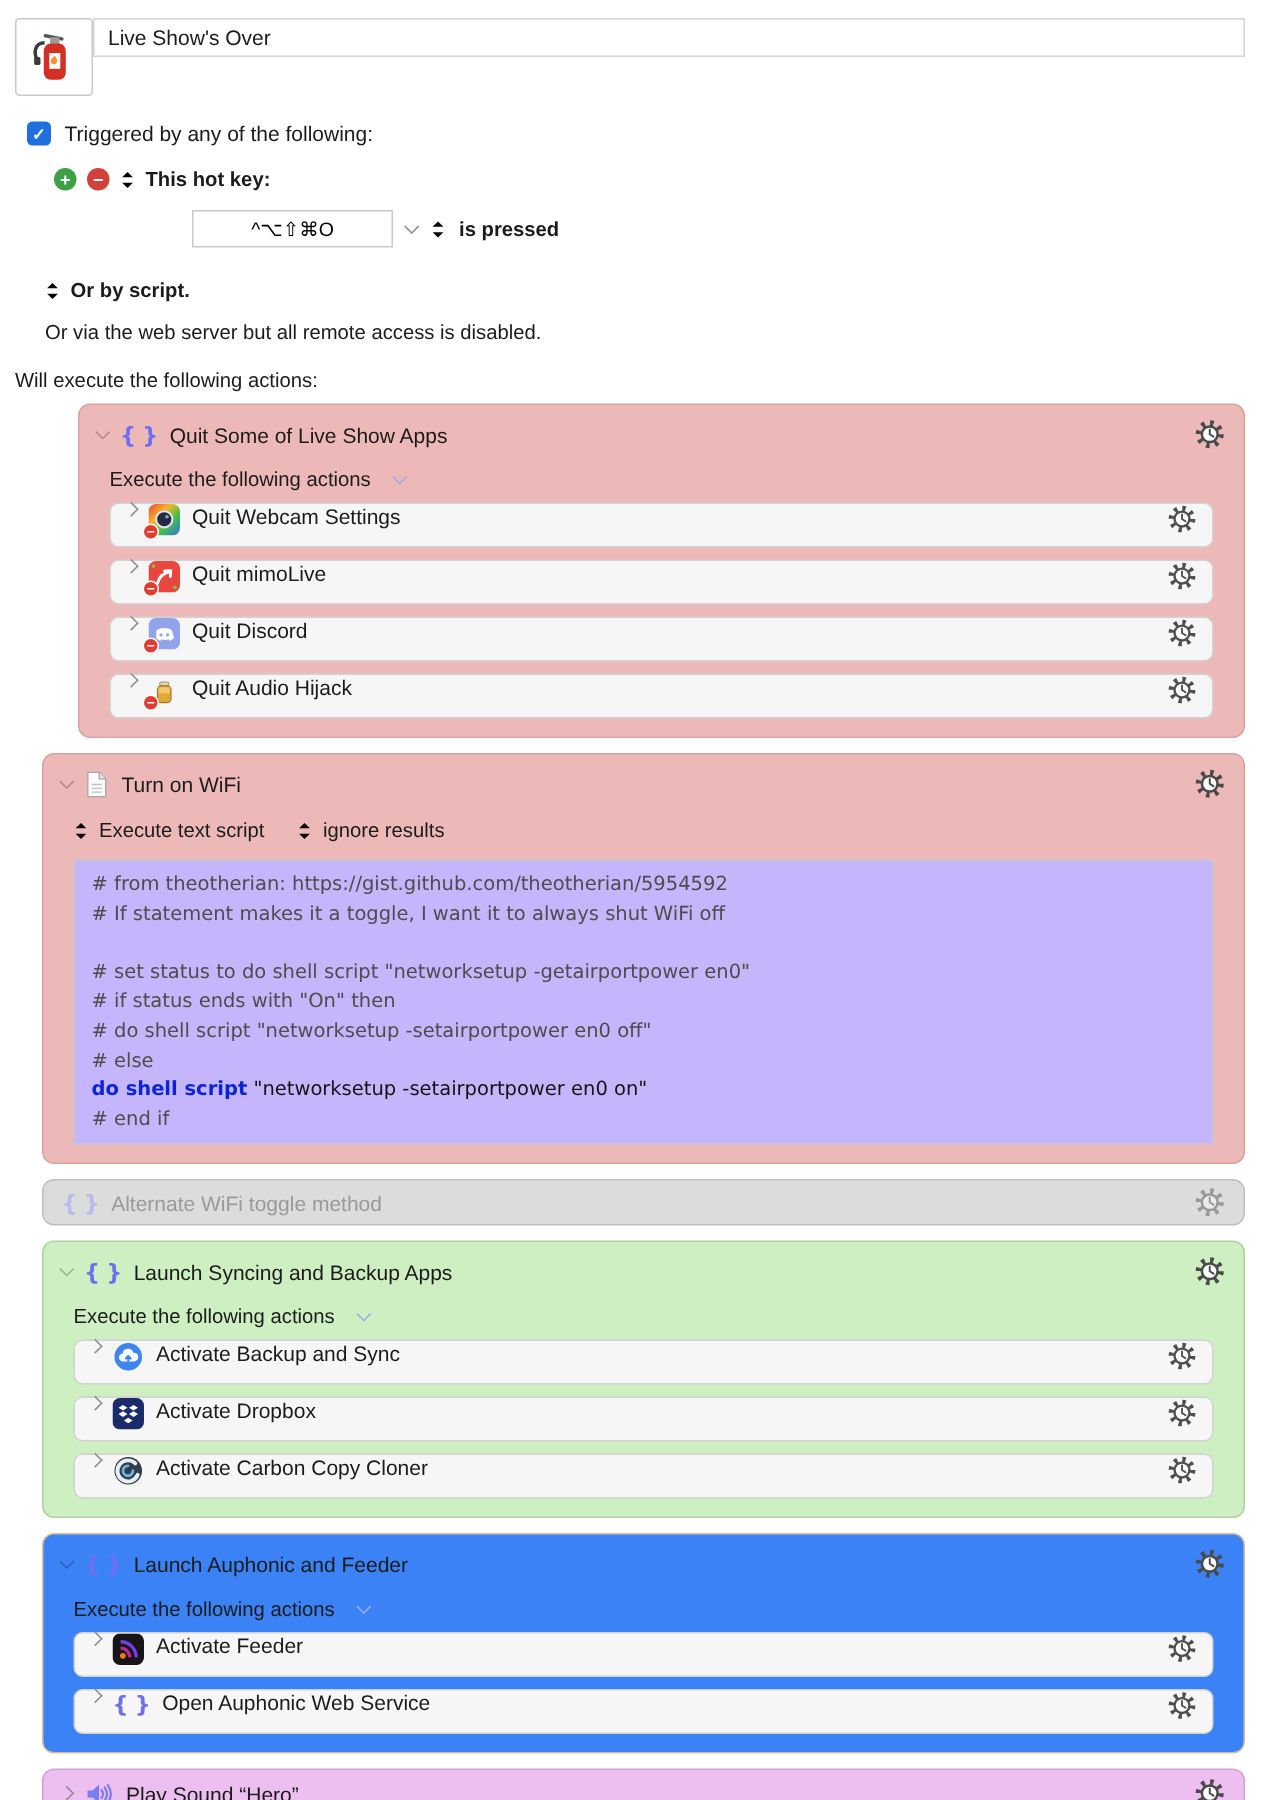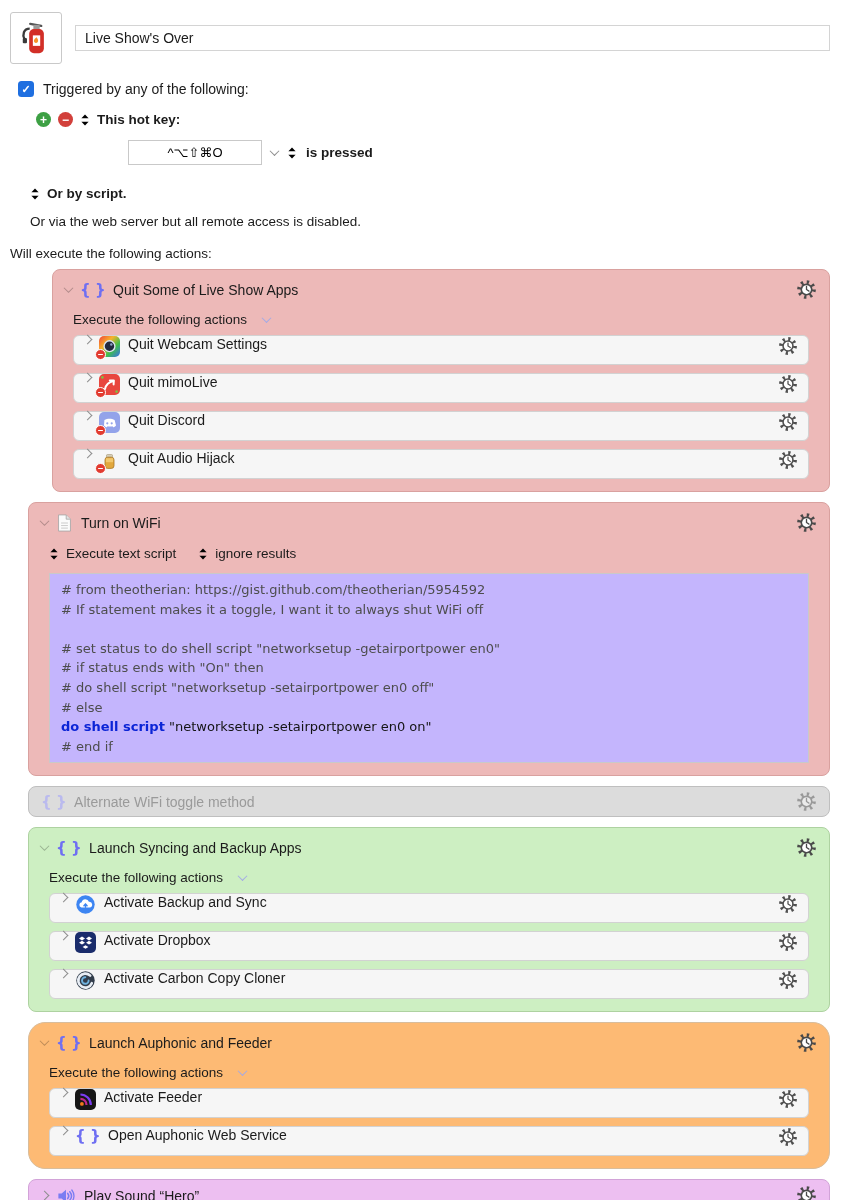--- a/index.html
+++ b/index.html
@@ -4,21 +4,21 @@
 <style>
   * { box-sizing: border-box; }
   html,body { margin:0; padding:0; }
   body {
     width:848px; min-height:1200px; background:#ffffff;
     font-family:"Liberation Sans", sans-serif; color:#1b1b1b; font-size:14px;
   }
   .page { padding:12px 18px 14px 10px; }
 
   
-  .topbar { display:flex; gap:13px; align-items:center; }
+  .topbar { display:flex; }
   .icon-btn { width:52px; height:52px; border:1px solid #c9c9c9; border-radius:3px;
     background:#fff; display:flex; align-items:center; justify-content:center; flex:none; cursor:pointer; }
   .macro-input { flex:1; height:26px; border:1px solid #d4d4d4; background:#fff;
     font-family:inherit; font-size:14px; color:#1b1b1b; padding:0 9px; outline:none; }
 
   
   .trig-check { display:flex; align-items:center; gap:9px; margin:17px 0 0 8px; }
   .checkbox { width:16px; height:16px; border-radius:3.5px; background:#1f6fe0; color:#fff;
     display:flex; align-items:center; justify-content:center; font-size:11px; font-weight:bold; cursor:pointer; flex:none; }
   .hk-label-row { display:flex; align-items:center; gap:7px; margin:15px 0 0 26px; font-weight:bold; font-size:13.5px; }
@@ -346,21 +346,21 @@
           <path d="M13.6 10.5 a3.3 3.3 0 1 1 -3.3 -3.3" fill="none" stroke="#6fb3e0" stroke-width="1.9" stroke-linecap="round"></path>
         </svg>
       </span>
       <span class="gtitle">Activate Carbon Copy Cloner</span>
       <svg class="gear" width="20" height="20" viewBox="0 0 24 24">
           <use href="#gearclock"></use>
         </svg>
     </div>
   </div>
 
-  <div class="group" style="border-color: rgb(216, 189, 156); background-color: #fdba74; border-radius: 17px;">
+  <div class="group" style="border-color: rgb(216, 189, 156); background-color: #3b82f6;">
     <div class="ghead">
       <span class="chev down faint"></span>
       <span class="braces"></span>
       <span class="gtitle">Launch Auphonic and Feeder</span>
       <svg class="gear" width="21" height="21" viewBox="0 0 24 24">
           <use href="#gearclock"></use>
         </svg>
     </div>
     <div class="subtitle">
       <span>Execute the following actions</span>

